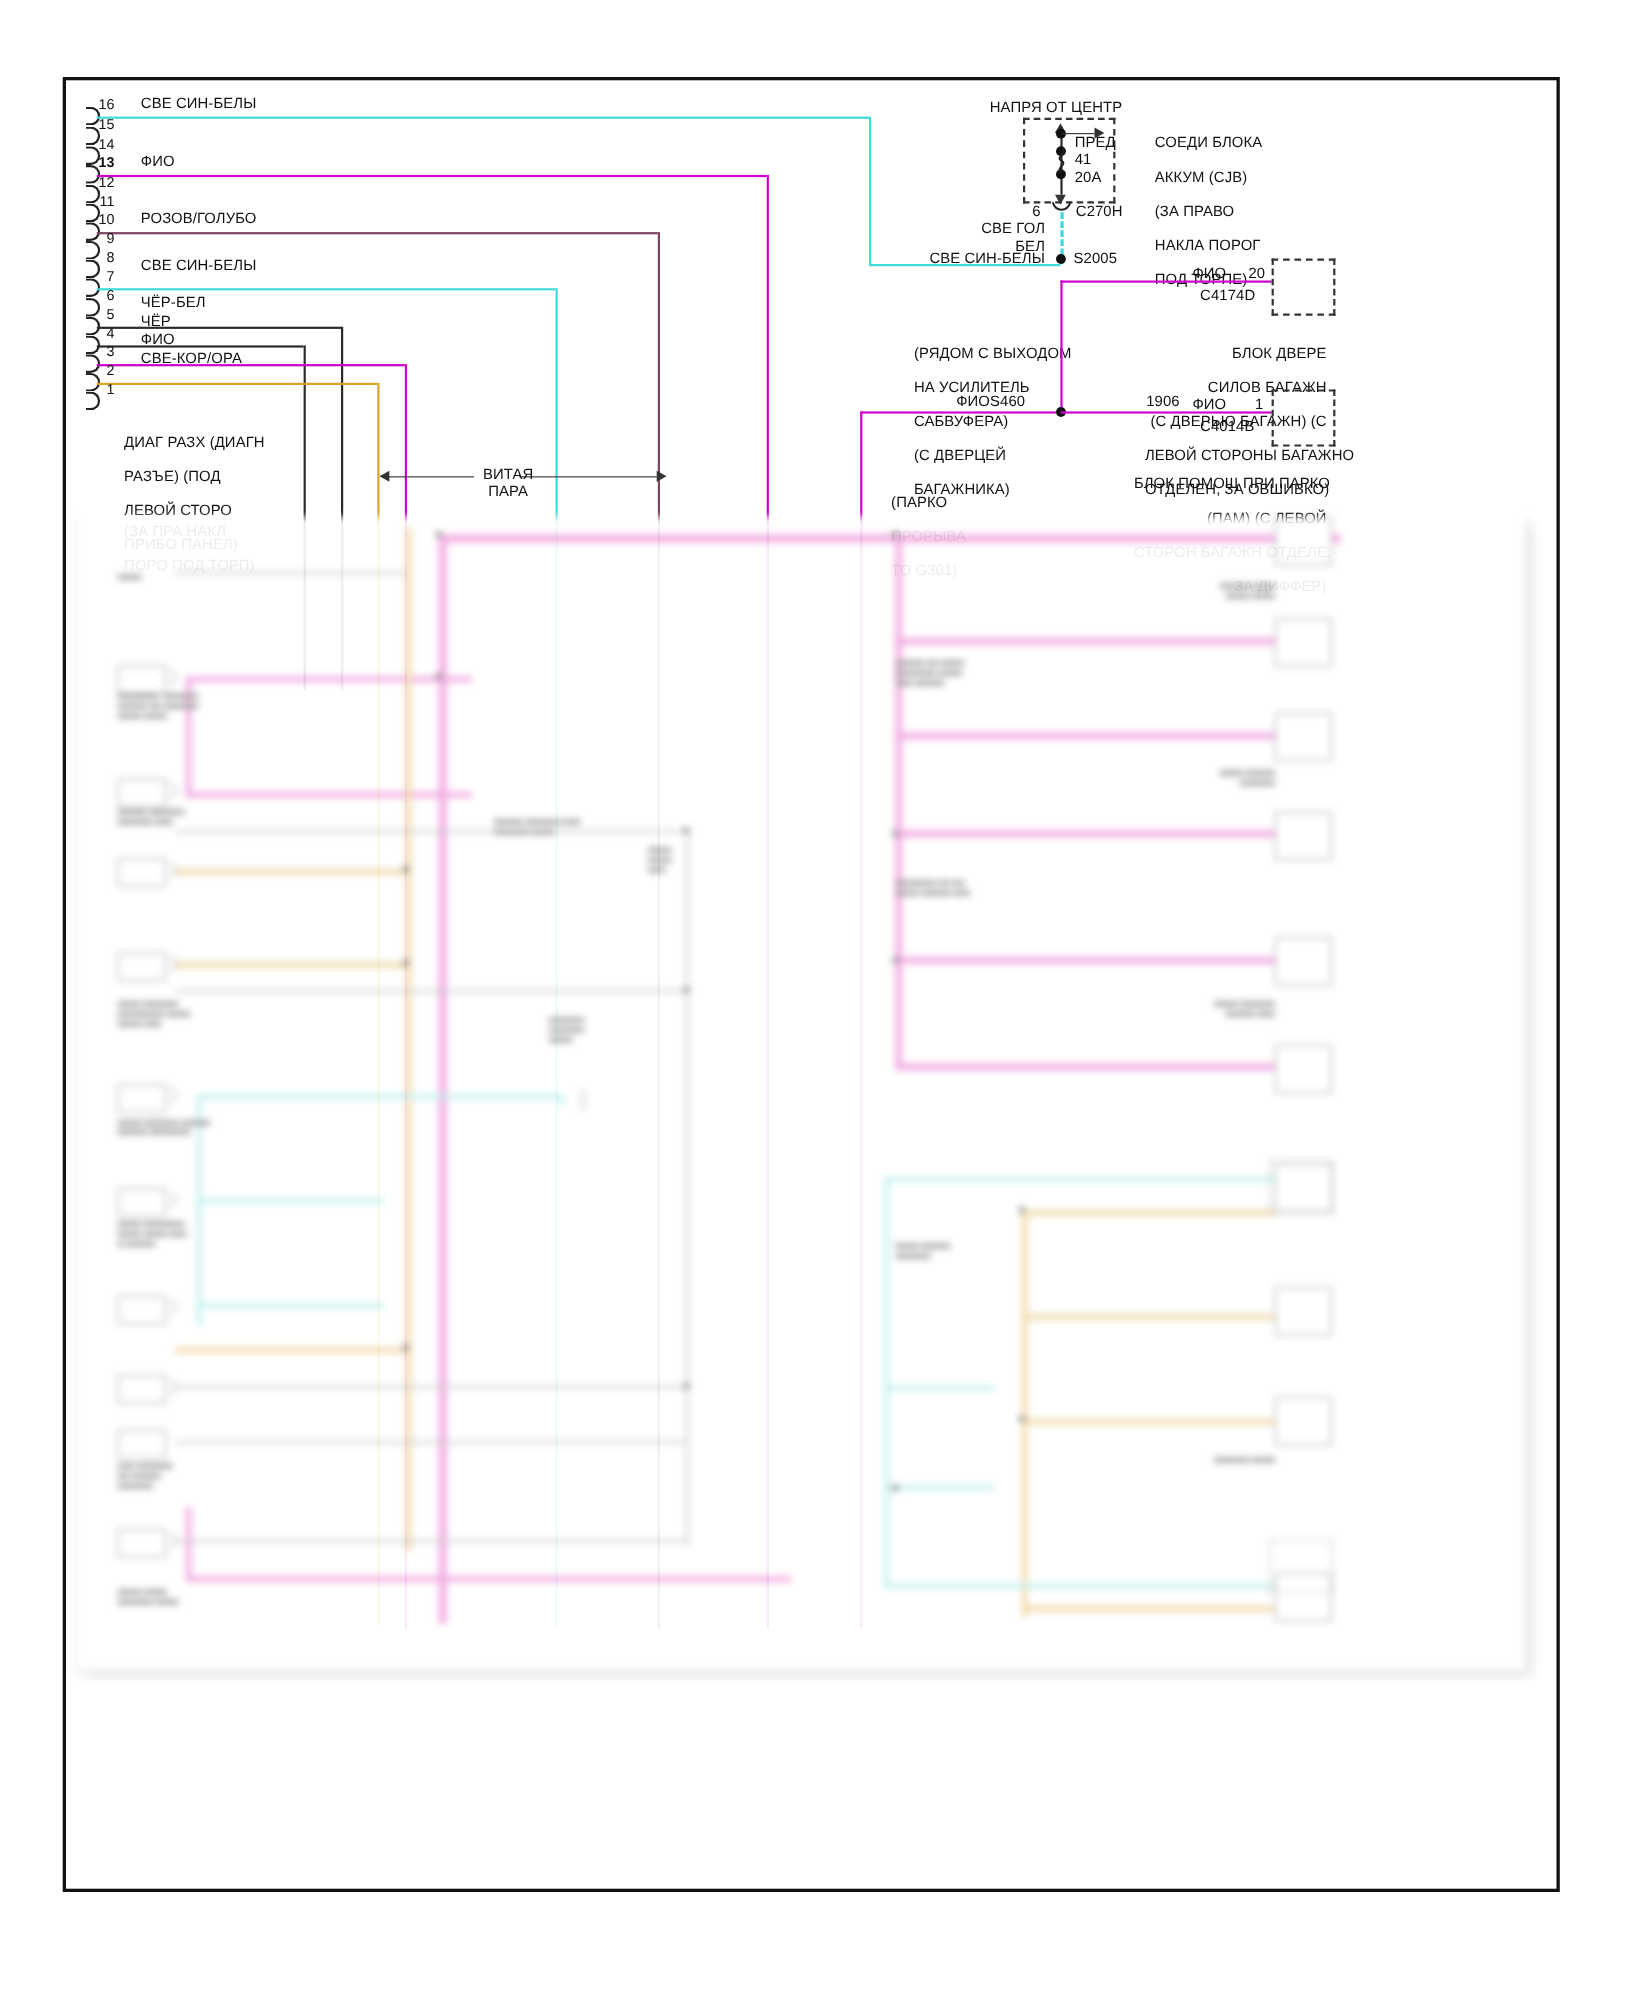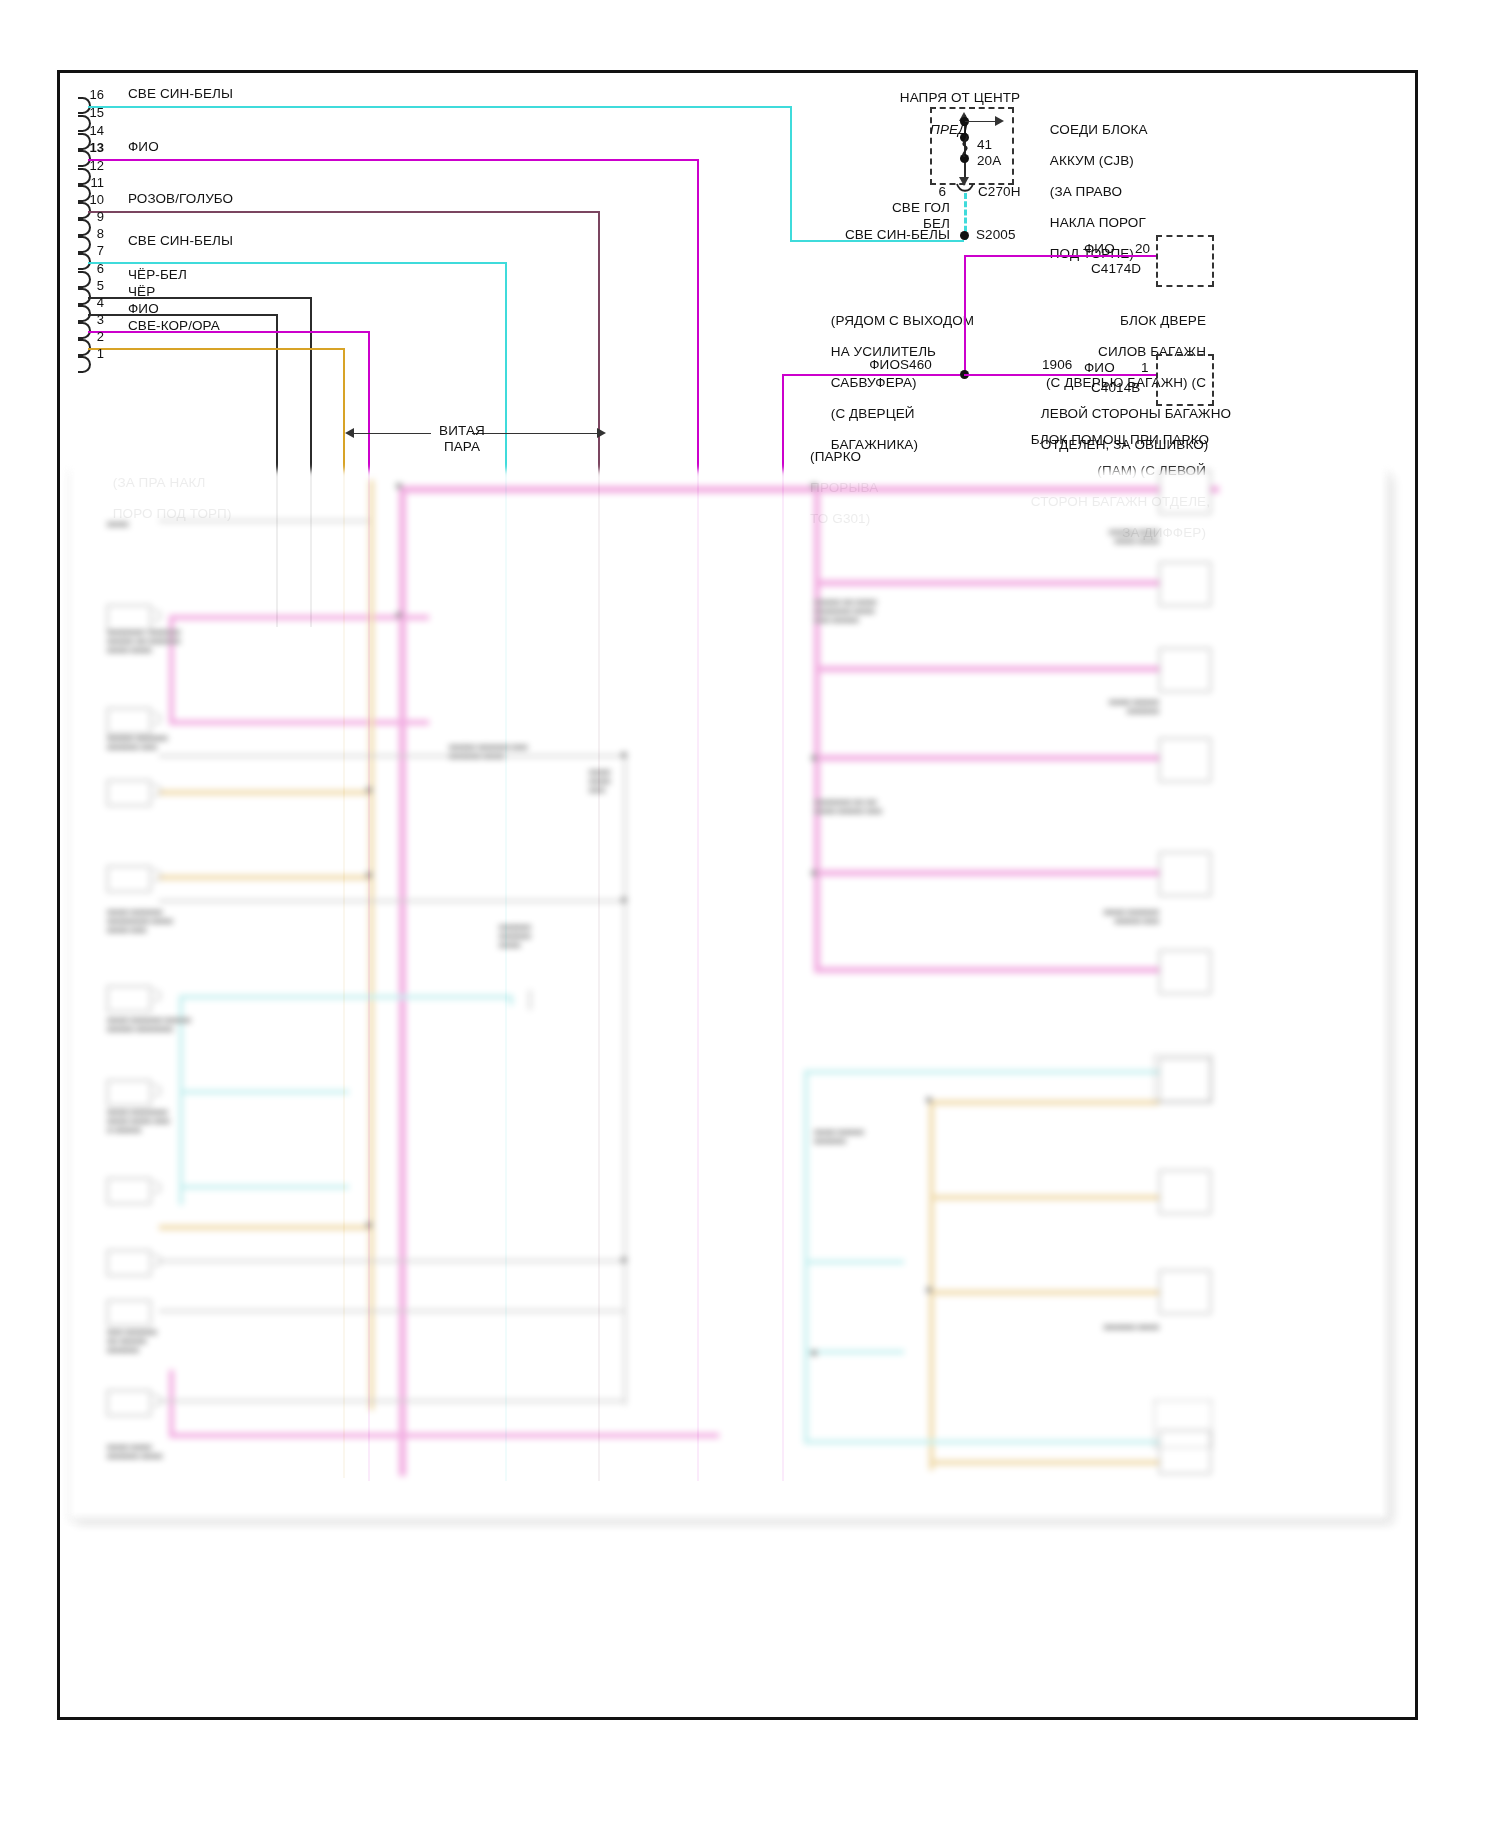--- a/index.html
+++ b/index.html
@@ -195,20 +195,26 @@
 
       <div class="pinnum" style="left:22px;top:256px;">2</div>
       <div class="pin" style="left:18px;top:266px;"></div>
       <div class="txt" style="left:68px;top:245px;">СВЕ-КОР/ОРА</div>
       <div class="wire h" style="left:28px;top:275px;width:255px;border-top-color:#D8A326;"></div>
       <div class="wire v" style="left:283px;top:275px;height:1130px;border-left-color:#D8A326;"></div>
 
       <div class="pinnum" style="left:22px;top:273px;">1</div>
       <div class="pin" style="left:18px;top:283px;"></div>
 
+      <div class="txt" style="left:22px;top:305px;">
+        <span>ДИАГ РАЗХ (ДИАГН</span><br>
+        <span>РАЗЪЕ) (ПОД</span><br>
+        <span>ЛЕВОЙ СТОРО</span><br>
+        <span>ПРИБО ПАНЕЛ)</span>
+      </div>
 
       <div class="txt" style="left:22px;top:386px;">
         <span>(ЗА ПРА НАКЛ</span><br>
         <span>ПОРО ПОД ТОРП)</span>
       </div>
     </div>
 
     <div style="position:absolute;left:0;top:0;">
       <div class="arrowline" style="left:291px;top:360px;width:80px;"></div>
       <div class="arrowhead ah-left" style="left:285px;top:355px;"></div>
@@ -233,21 +239,21 @@
       <div class="dot" style="left:900px;top:44px;"></div>
       <div class="arrowline" style="left:905px;top:48px;width:30px;"></div>
       <div class="arrowhead ah-right" style="left:935px;top:43px;"></div>
       <div class="dot" style="left:900px;top:60px;"></div>
       <div class="dot" style="left:900px;top:81px;"></div>
       <svg style="position:absolute;left:898px;top:62px;" width="16" height="22" viewBox="0 0 16 22">
         <path d="M7 0 C13 4, 1 8, 7 11 C13 14, 1 18, 7 22" stroke="#222" stroke-width="1.8" fill="none"></path>
       </svg>
       <div class="arrowhead ah-down" style="left:899px;top:104px;"></div>
 
-      <div class="txt" style="left:870px;top:49px;font-style:italic;">ПРЕД</div>
+      <div class="txt" style="left:917px;top:49px;">ПРЕД</div>
       <div class="txt" style="left:917px;top:64px;">41</div>
       <div class="txt" style="left:917px;top:80px;">20A</div>
 
       <div class="txt" style="left:959px;top:33px;">
         <span>СОЕДИ БЛОКА</span><br>
         <span>АККУМ (CJB)</span><br>
         <span>(ЗА ПРАВО</span><br>
         <span>НАКЛА ПОРОГ</span><br>
         <span>ПОД ТОРПЕ)</span>
       </div>

